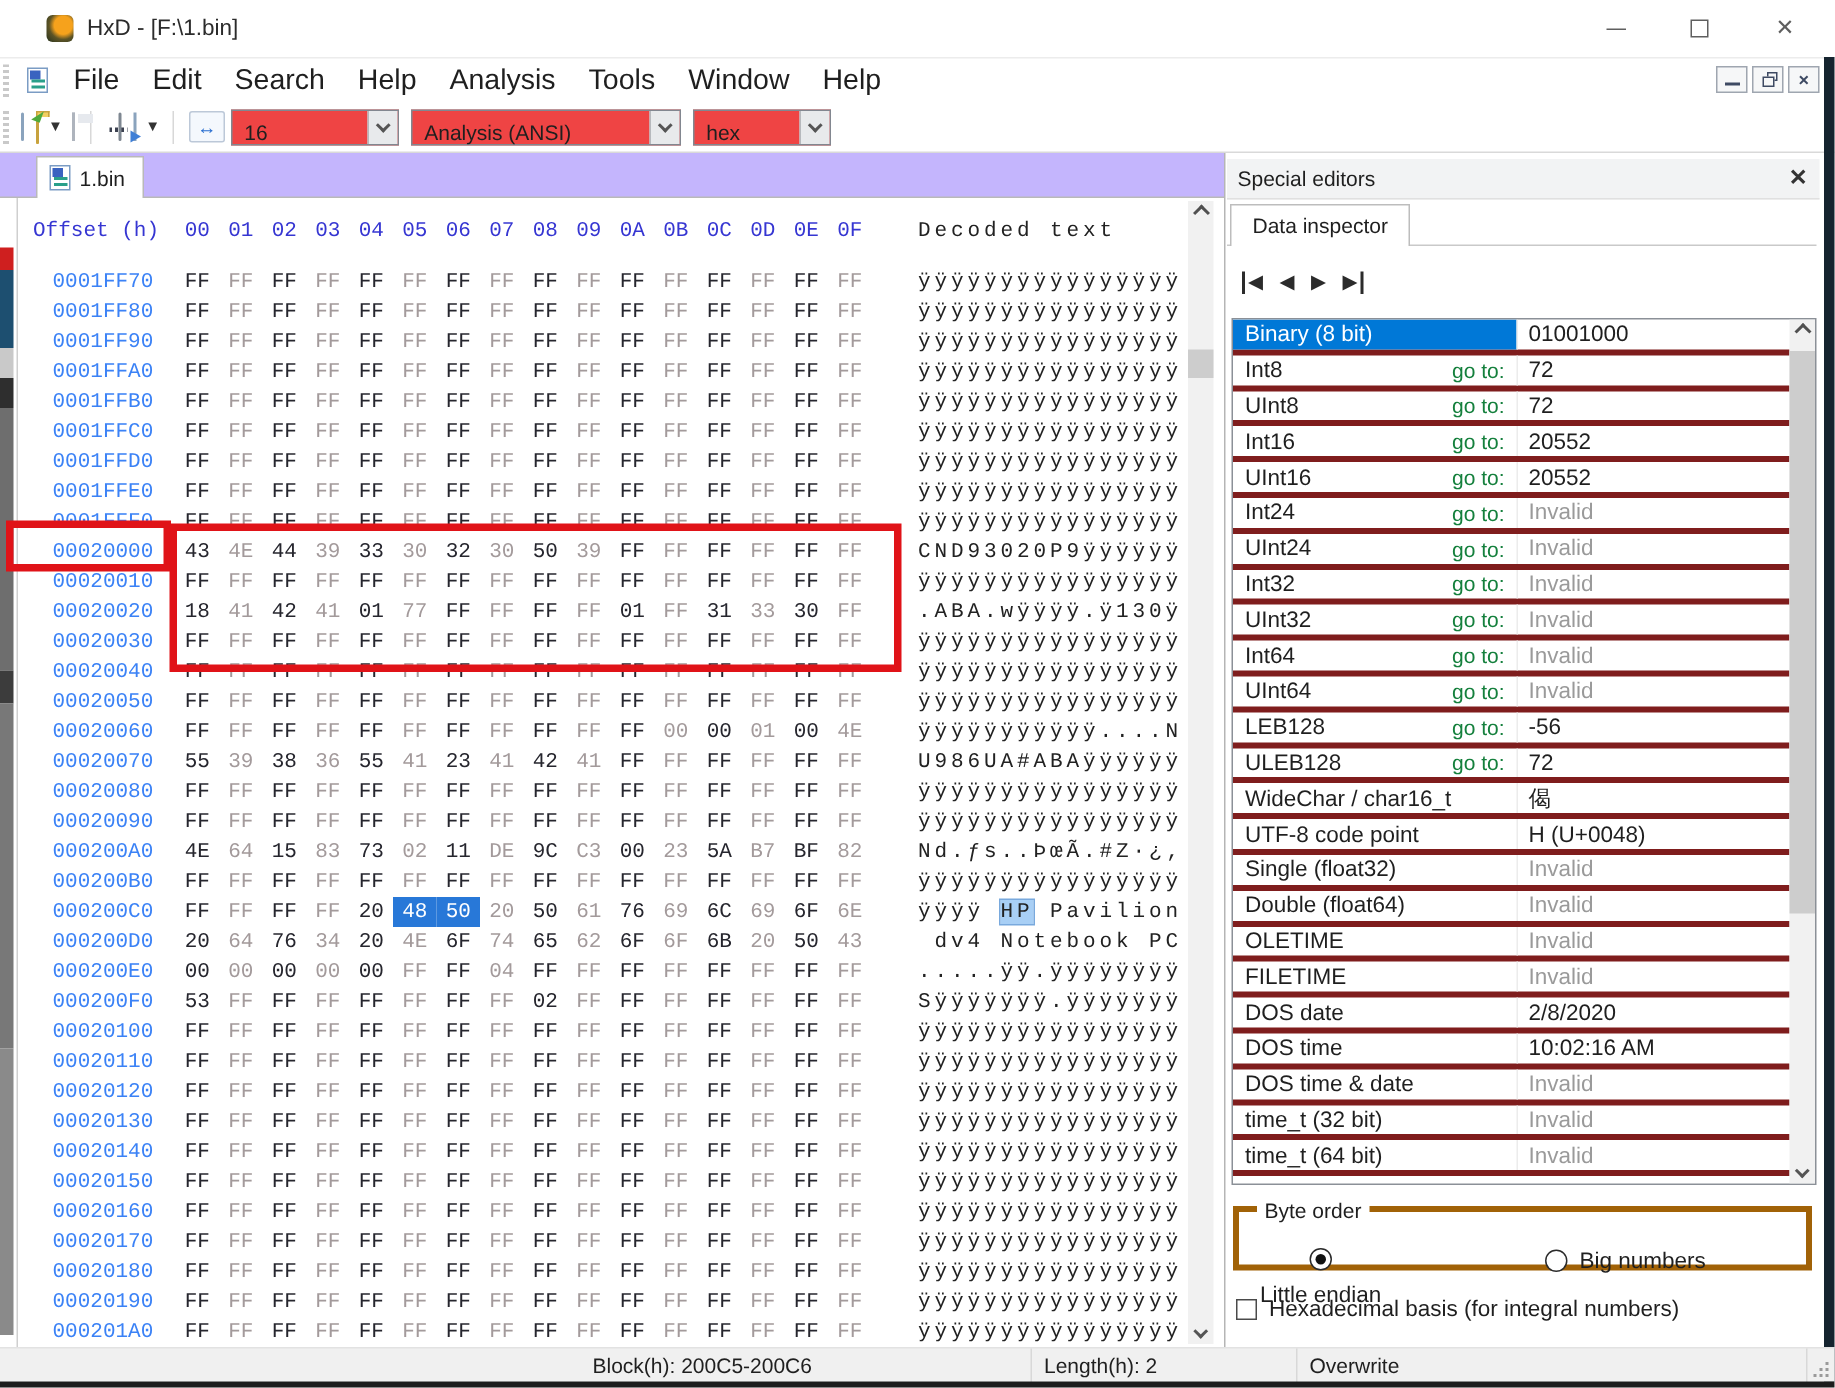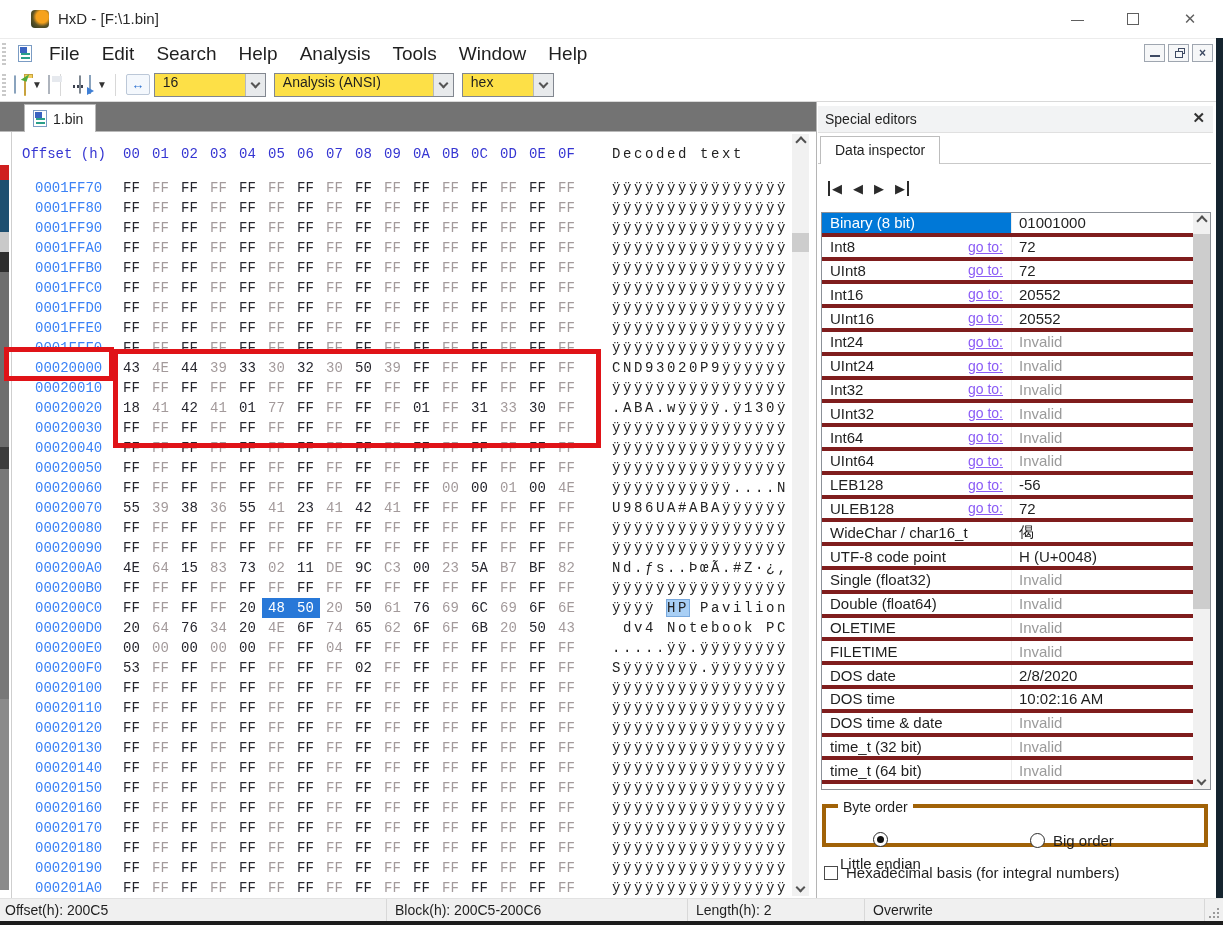--- a/index.html
+++ b/index.html
@@ -47,30 +47,30 @@
   .ram { width:17px; height:13px; background:#3c4150; border-radius:1px; position:relative; margin-top:2px; }
   .ram i { position:absolute; bottom:-3px; left:2px; width:12px; height:3px;
     background:repeating-linear-gradient(90deg,#3c4150 0 2px, transparent 2px 4px); }
   .disk { width:19px; height:16px; background:linear-gradient(#cfd5dc,#8f97a2); border:1px solid #7e8791; border-radius:2px; }
   .pageexp { width:15px; height:18px; background:#fdfdfd; border:1px solid #8aa3bd; position:relative; }
   .pageexp b { position:absolute; right:-4px; bottom:-2px; width:0; height:0; border-top:4px solid transparent; border-bottom:4px solid transparent; border-left:7px solid #3f7fd6; }
   .drop { font-size:10px; color:#333; margin:0 2px; }
   .tsep { width:1px; height:22px; background:#d8d8d8; margin:0 6px; }
   .widthico { width:24px; height:21px; border:1px solid #bcc8d8; border-radius:2px; color:#2a6fd0;
     font-size:13px; text-align:center; line-height:19px; margin:0 4px; background:#f4f8fd; }
-  .combo { height:24px; border:1px solid #828790; background:#fde047; display:flex; align-items:flex-start;
+  .combo { height:24px; border:1px solid #828790; background:#ef4444; display:flex; align-items:flex-end;
     font-size:14px; color:#1f1f1f; margin-right:8px; position:relative; }
   .combo .val { padding:0 8px; flex:1; }
   .combo .cbtn { width:20px; height:22px; background:#e8eaec; border-left:1px solid #b6b9bd;
     display:flex; align-items:center; justify-content:center; }
   .chev { width:7px; height:7px; border-right:2px solid #555; border-bottom:2px solid #555; transform:rotate(45deg); margin-top:-3px; }
   .chev-up { width:8px; height:8px; border-right:2px solid #505050; border-bottom:2px solid #505050; transform:rotate(-135deg); margin-top:4px; }
 
   
-  #tabstrip { position:absolute; left:0; top:102px; width:816px; height:30px; background:#737373; border-bottom:1px solid #b9b9b9; }
+  #tabstrip { position:absolute; left:0; top:102px; width:816px; height:30px; background:#c4b5fd; border-bottom:1px solid #b9b9b9; }
   #tab-1bin { position:absolute; left:24px; top:2px; height:28px; background:#fff; border:1px solid #b9b9b9;
     border-bottom:none; display:flex; align-items:center; padding:0 12px 0 8px; z-index:2; }
   #tab-1bin .lbl { font-size:14px; color:#1f1f1f; margin-left:6px; }
 
   
   #hexpane { position:absolute; left:0; top:132px; width:792px; height:766px; background:#fff; overflow:hidden; }
   .hexrow, #hex-header-row { position:absolute; left:14px; height:20px; line-height:20px; white-space:nowrap;
     font-family:"Liberation Mono","DejaVu Sans Mono",monospace; font-size:14px; }
   #hex-header-row { top:12px; color:#3636d2; }
   .ocell { display:inline-block; width:103px; padding-left:21px; color:#3b82f6; }
@@ -110,21 +110,21 @@
   #nav { position:absolute; left:10px; top:74px; height:24px; display:flex; gap:11px; align-items:center; }
   .nava { font-family:"DejaVu Sans",sans-serif; font-size:13px; color:#2b2b2b; }
   .nava.first { border-left:2px solid #2b2b2b; padding-left:2px; }
   .nava.last { border-right:2px solid #2b2b2b; padding-right:2px; }
 
   #insp-table { position:absolute; left:3px; top:110px; width:390px; height:578px; border:1px solid #8b9097;
     overflow:hidden; background:#fff; }
   .insrow { position:relative; width:371px; height:23.8px; border-bottom:4px solid #7f1d1d;
     display:flex; align-items:center; font-size:15px; color:#1f1f1f;justify-content:center; }
   .insrow .name { width:189px; padding-left:8px; display:flex; align-items:center; height:100%; }
-  .insrow .goto { margin-left:auto; margin-right:8px; color:#8b5cf6; text-decoration:underline; font-size:14px; }
+  .insrow .goto { margin-left:auto; margin-right:8px; color:#15803d; font-size:14px; }
   .insrow .val { padding-left:7px; border-left:1px solid #ececec; height:100%; display:flex; align-items:center; flex:1; }
   .insrow.selected .name { background:#0078d7; color:#fff; }
   .val.invalid { color:#9a9a9a; }
   #insp-scroll { position:absolute; right:0; top:0; width:17px; height:576px; background:#f1f1f1; }
   #insp-scroll .thumb { position:absolute; left:0; top:21px; width:17px; height:375px; background:#cdcdcd; }
 
   #byteorder { position:absolute; left:4px; top:702px; width:386px; height:43px; border:4px solid #a16207; }
   #byteorder legend { position:absolute; left:12px; top:-9px; background:#fff; padding:0 5px; font-size:14px; color:#1f1f1f; }
   .radio { position:absolute; top:24px; display:flex; align-items:center; gap:8px; font-size:15px; color:#1f1f1f; }
   #radio-little { left:14px;flex-direction:column; } #radio-big { left:204px; }
@@ -481,31 +481,30 @@
     </div>
   </div>
   <div id="byteorder">
     <legend>Byte order</legend>
     <span class="radio" id="radio-little">
       <span class="rdot on"></span>
       <span>Little endian</span>
     </span>
     <span class="radio" id="radio-big">
       <span class="rdot"></span>
-      <span>Big order</span>
+      <span>Big numbers</span>
     </span>
   </div>
   <div id="hexbasis">
     <span class="cbox"></span>
     <span>Hexadecimal basis (for integral numbers)</span>
   </div>
 </div>
 
 <div id="statusbar">
-  <span class="seg" id="seg-offset">Offset(h): 200C5</span>
   <span class="seg" id="seg-block">Block(h): 200C5-200C6</span>
   <span class="seg" id="seg-length">Length(h): 2</span>
   <span class="seg" id="seg-mode">Overwrite</span>
   <span id="grip">
     <i style="right:0;bottom:0;"></i>
       <i style="right:4px;bottom:0;"></i>
       <i style="right:0;bottom:4px;"></i>
     <i style="right:8px;bottom:0;"></i>
       <i style="right:0;bottom:8px;"></i>
       <i style="right:4px;bottom:4px;"></i>

